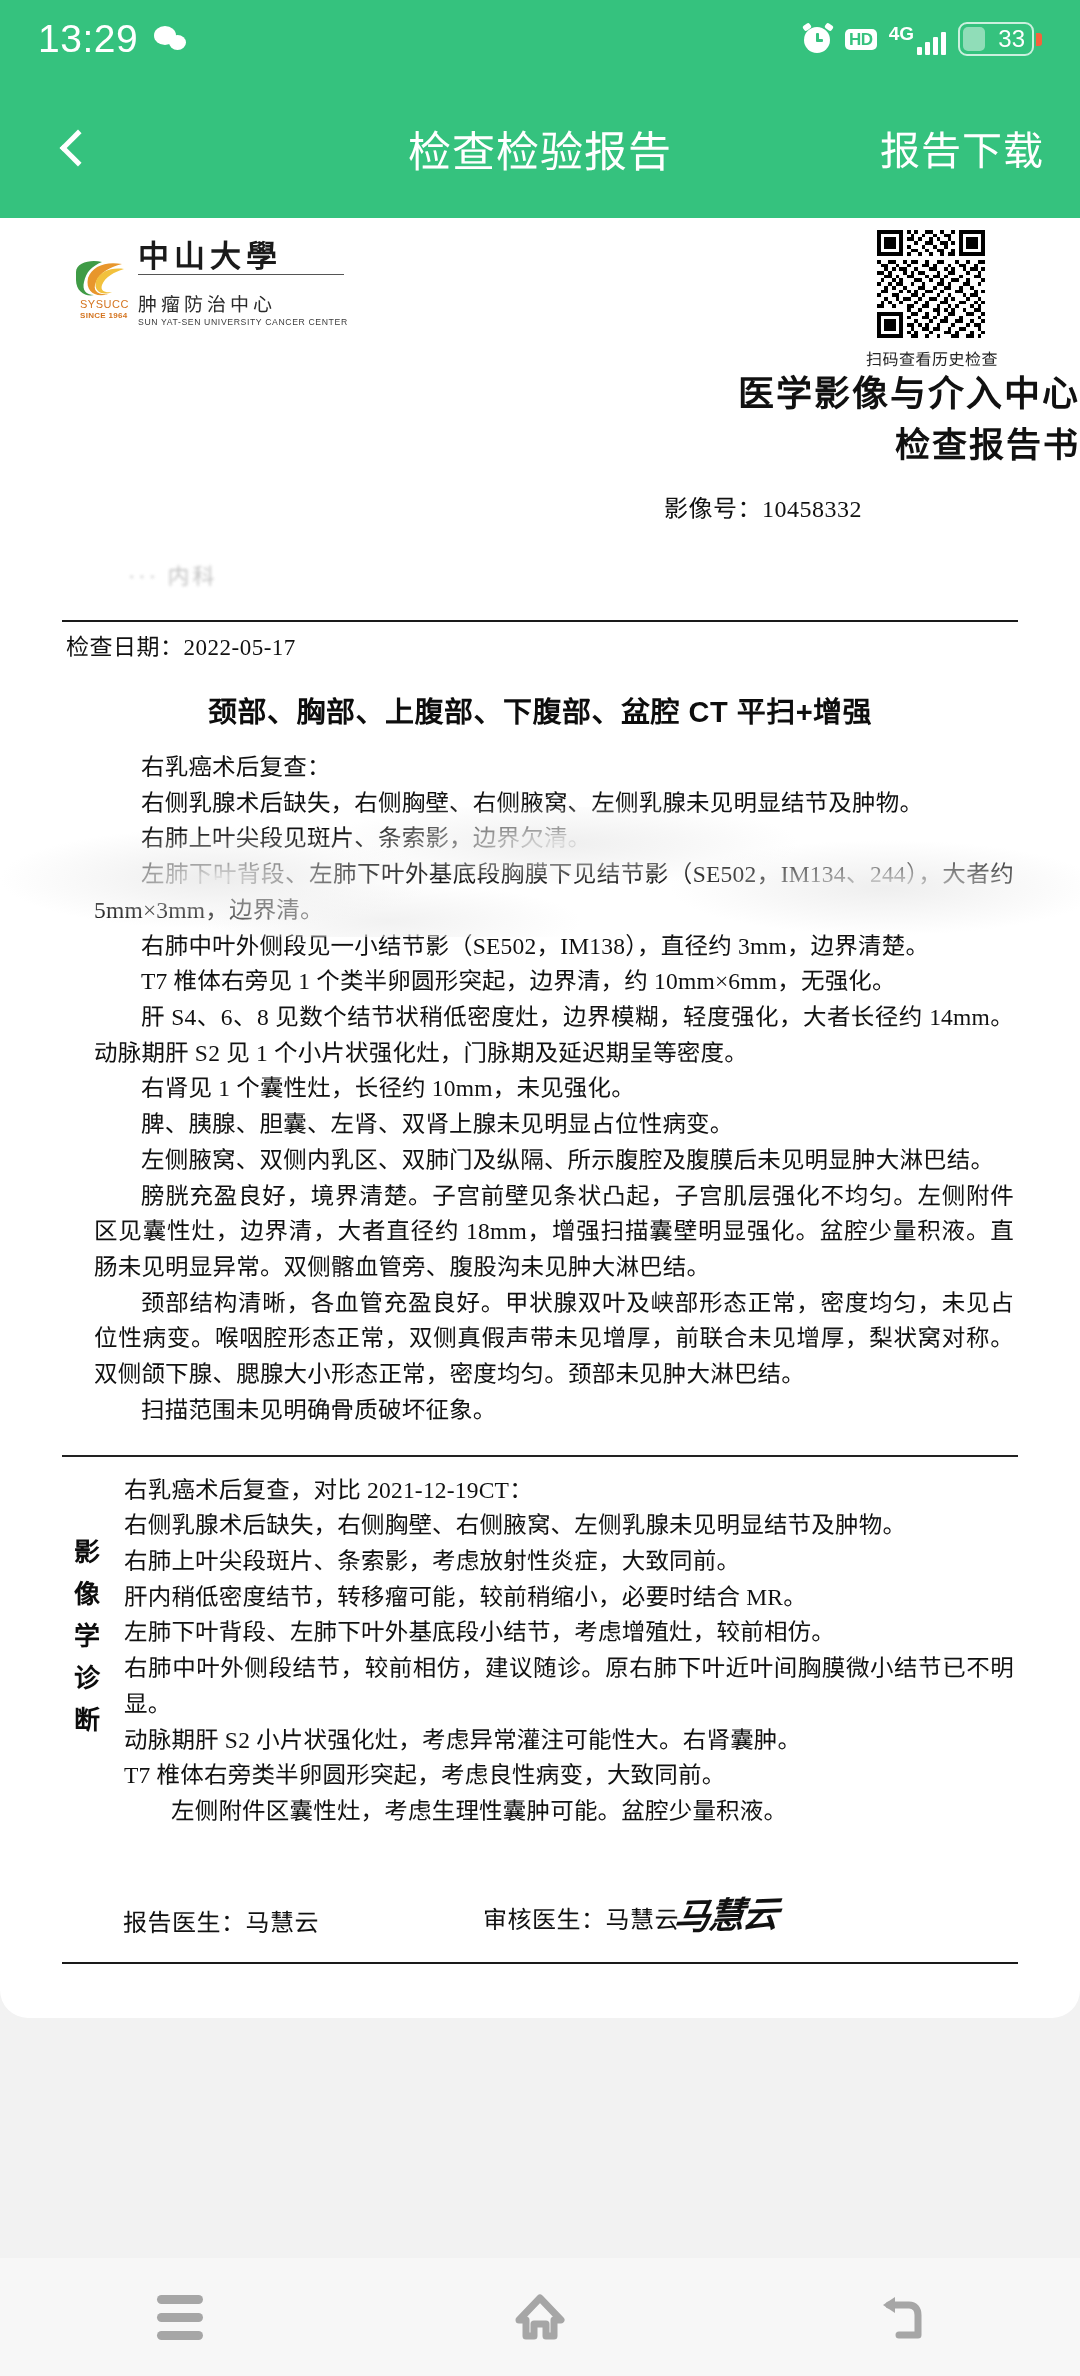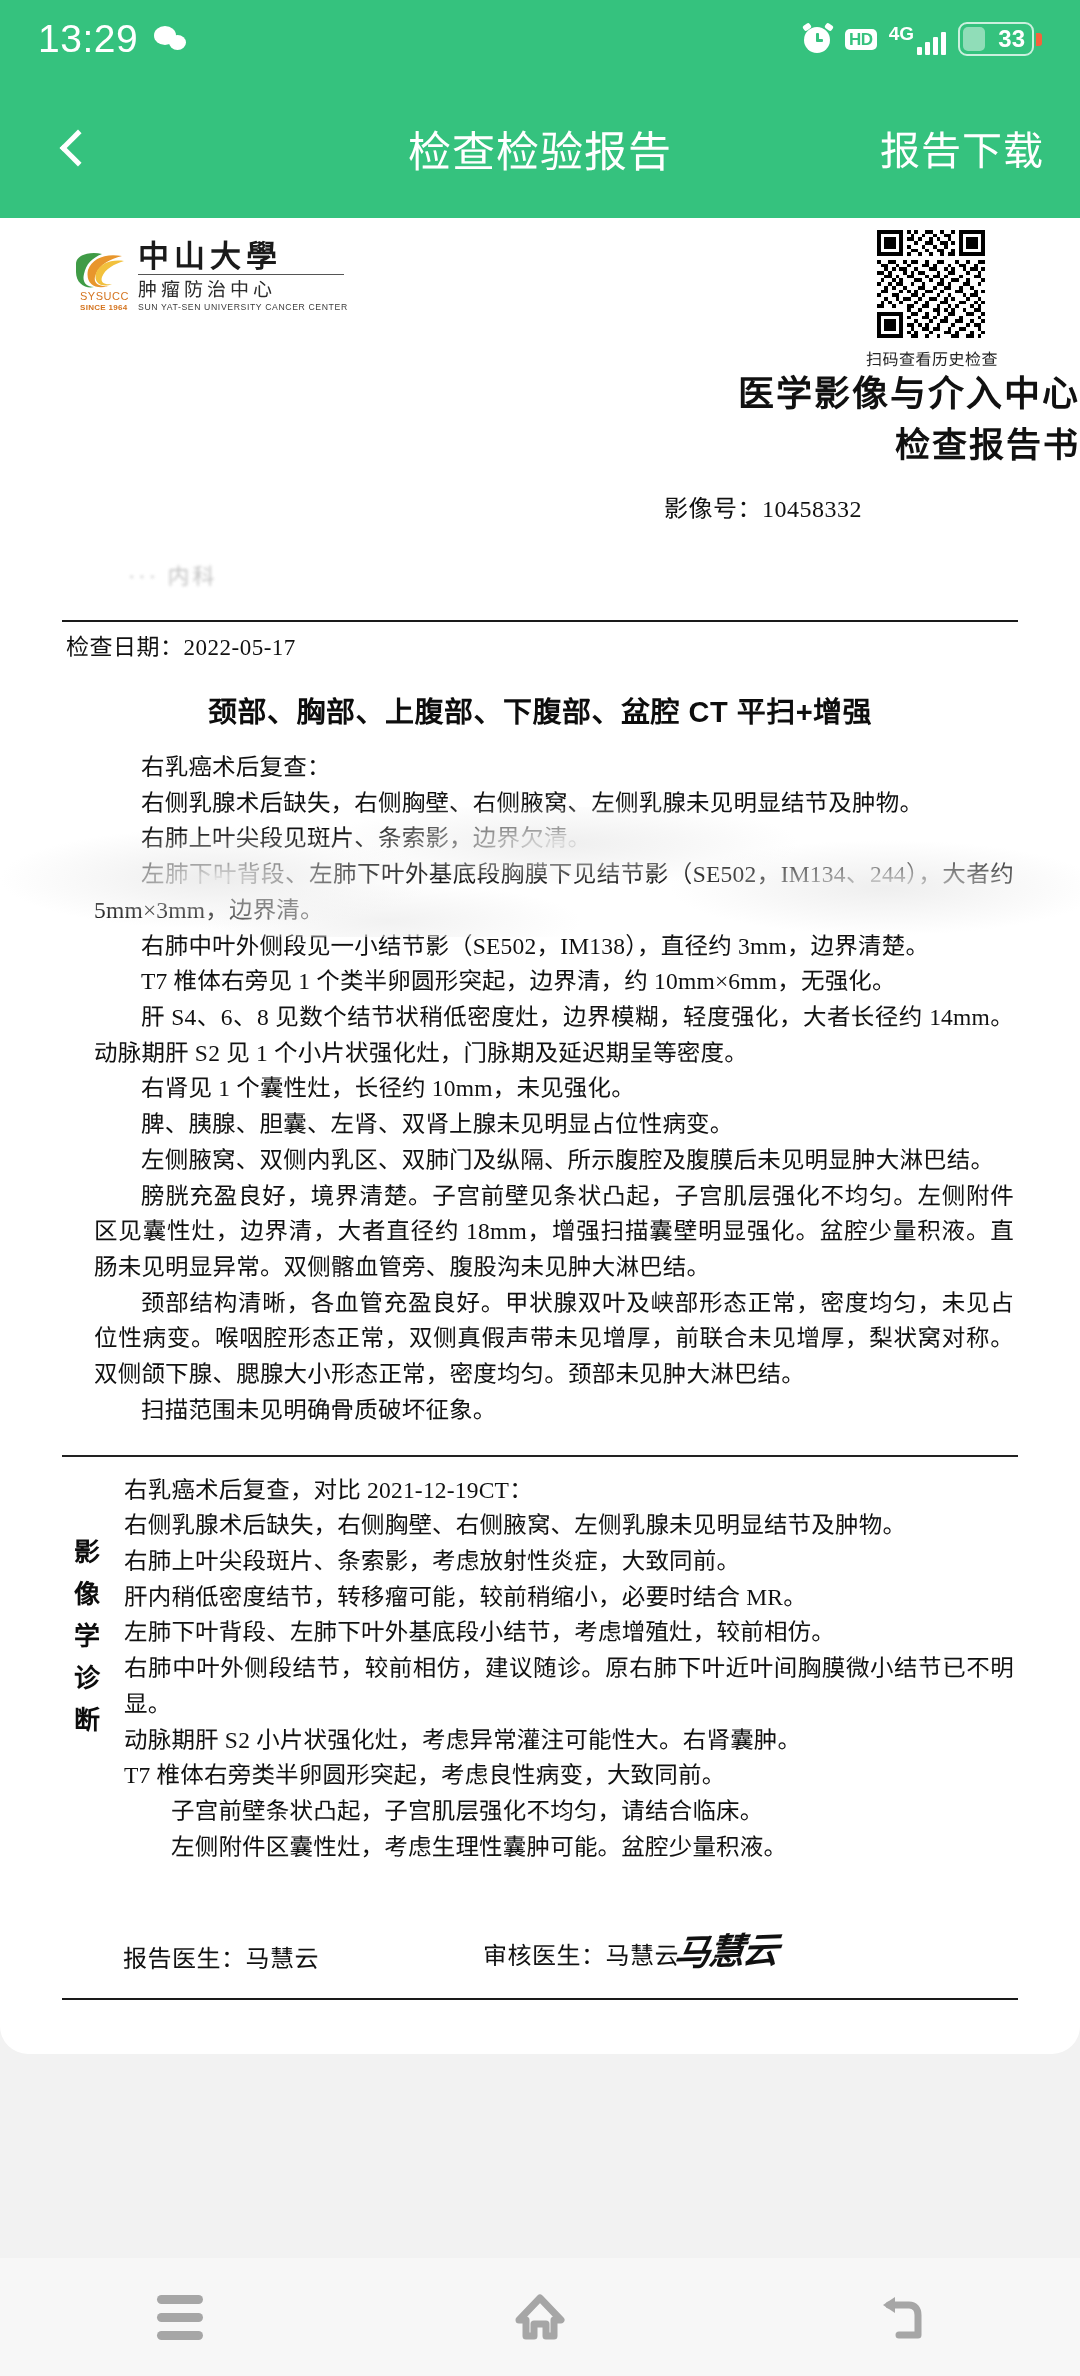--- a/index.html
+++ b/index.html
@@ -83,21 +83,21 @@
     display:flex; align-items:center; justify-content:flex-end;
     padding:0 7px 0 4px;
   }
   .bat-fill{
     position:absolute; left:3px; top:3px;
     width:22px; height:24px; border-radius:5px;
     background:rgba(255,255,255,.45);
   }
   .bat-pct{
     position:relative; z-index:2;
-    color:#ffffff; font-size:24px; font-weight:bold;
+    color:#ffffff; font-size:24px; font-weight:normal;
     font-family:"Liberation Sans","DejaVu Sans",sans-serif;
     line-height:1;
   }
   .bat-tip{
     width:6px; height:13px; border-radius:0 3px 3px 0;
     background:#f5623c;
   }
 
   
   .appbar{
@@ -174,21 +174,21 @@
   }
   .logo-text{ display:flex; flex-direction:column; }
   .logo-cn1{
     font-size:31px; font-weight:bold; color:#1a1a1a;
     letter-spacing:5px; line-height:1.08;
     border-bottom:1.5px solid #555; padding-bottom:1px;
     font-family:"Liberation Serif","DejaVu Serif",serif;
   }
   .logo-cn2{
     font-size:19px; color:#2a2a2a; letter-spacing:4px;
-    line-height:1.25; margin-top:3px;
+    line-height:1.25; margin-top:18px;
     font-family:"Liberation Serif","DejaVu Serif",serif;
   }
   .logo-en{
     font-family:"Liberation Sans","DejaVu Sans",sans-serif;
     font-size:8.5px; color:#3a3a3a; letter-spacing:0.6px;
     line-height:1.2; transform:scaleX(1.02); transform-origin:left;
   }
 
   .qr-block{
     position:absolute; right:84px; top:12px;
@@ -692,21 +692,20 @@
       </div>
       <div class="diag-body">
         <p class="ind">右乳癌术后复查，对比 2021-12-19CT：</p>
         <p class="ind">右侧乳腺术后缺失，右侧胸壁、右侧腋窝、左侧乳腺未见明显结节及肿物。</p>
         <p class="ind">右肺上叶尖段斑片、条索影，考虑放射性炎症，大致同前。</p>
         <p class="ind">肝内稍低密度结节，转移瘤可能，较前稍缩小，必要时结合 MR。</p>
         <p class="ind">左肺下叶背段、左肺下叶外基底段小结节，考虑增殖灶，较前相仿。</p>
         <p class="ind">右肺中叶外侧段结节，较前相仿，建议随诊。原右肺下叶近叶间胸膜微小结节已不明显。</p>
         <p class="ind">动脉期肝 S2 小片状强化灶，考虑异常灌注可能性大。右肾囊肿。</p>
         <p class="ind">T7 椎体右旁类半卵圆形突起，考虑良性病变，大致同前。</p>
-        <p class="ind2">子宫前壁条状凸起，子宫肌层强化不均匀，请结合临床。</p>
         <p class="ind2">左侧附件区囊性灶，考虑生理性囊肿可能。盆腔少量积液。</p>
       </div>
     </div>
 
     <div class="sig-row">
       <div class="sig-left">
         <span>报告医生：</span><span>马慧云</span>
       </div>
       <div class="sig-right">
         <span>审核医生：</span>

